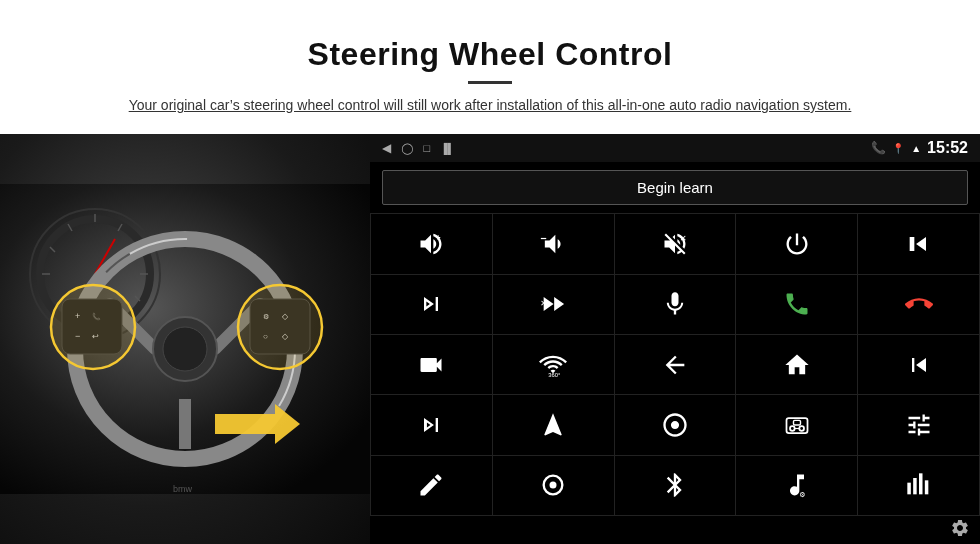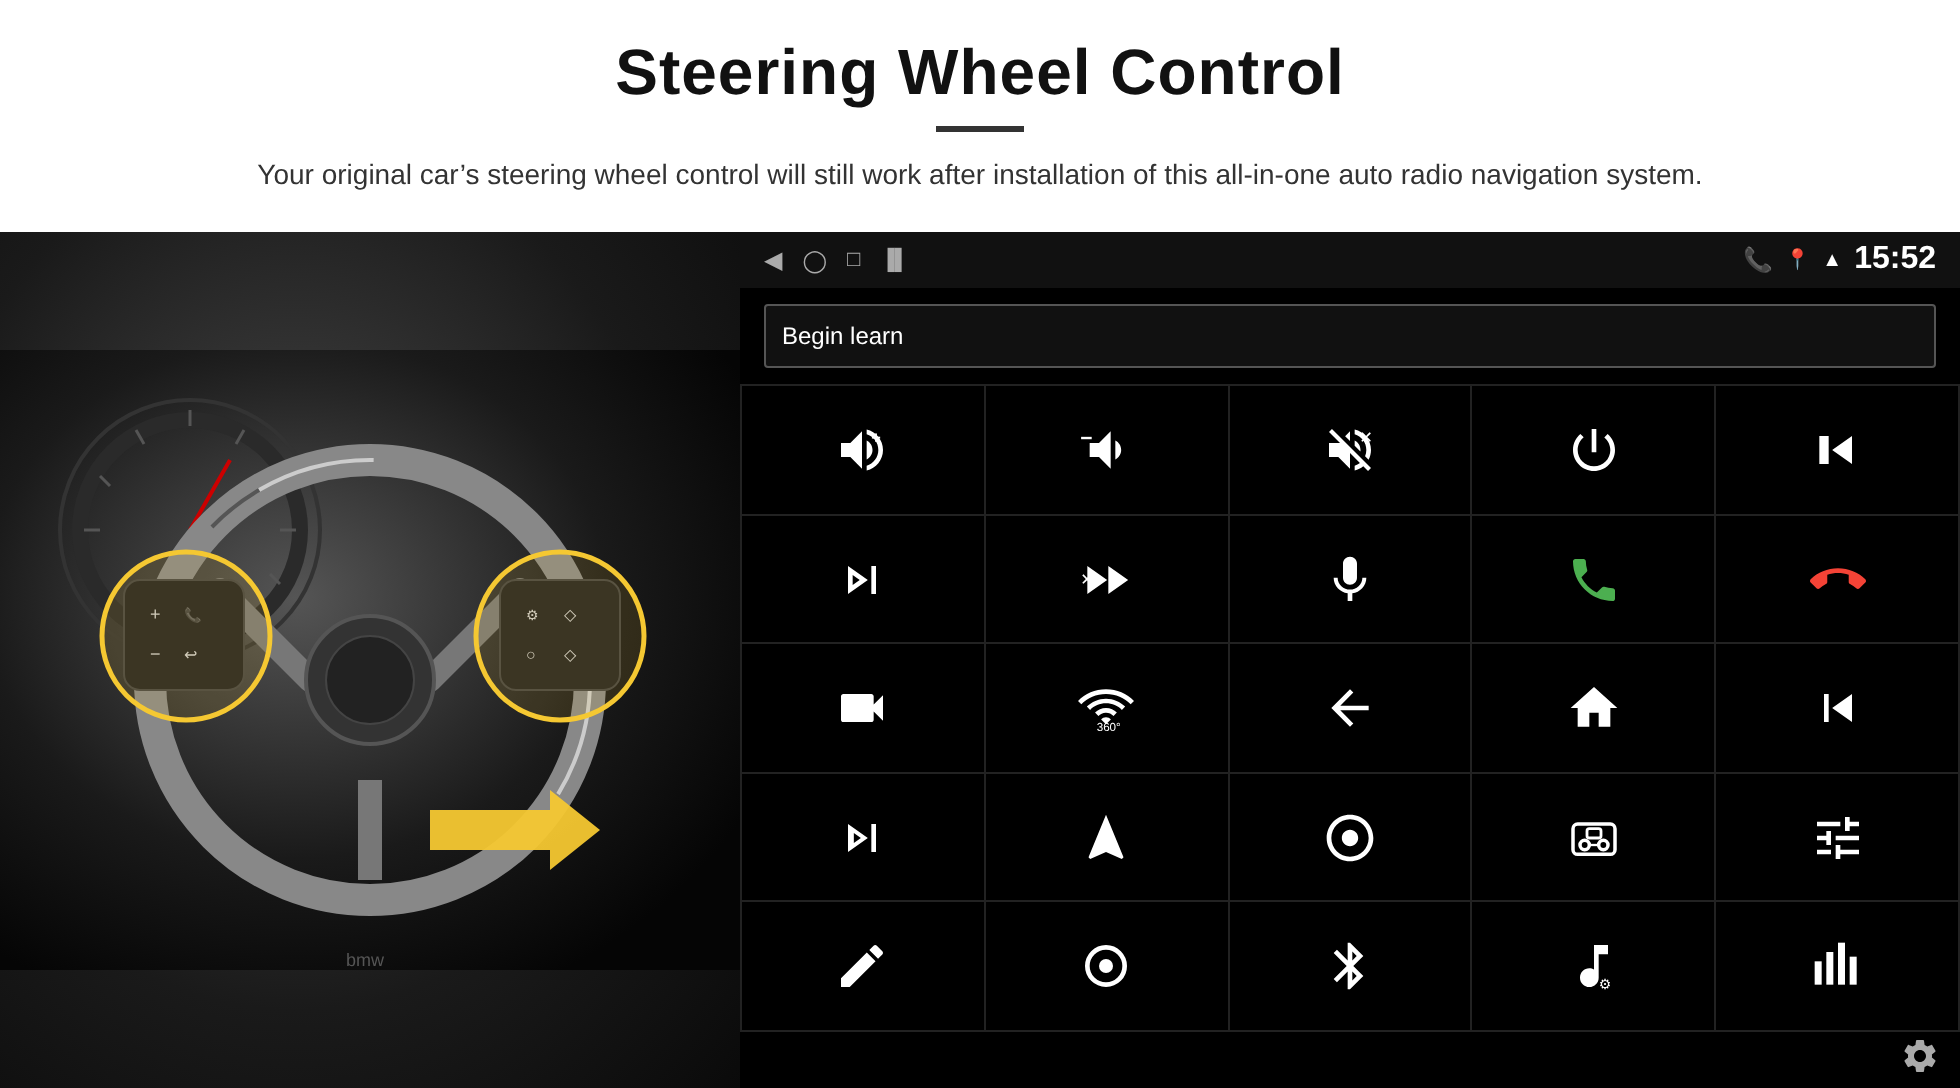--- a/index.html
+++ b/index.html
@@ -15,21 +15,21 @@
       width: 980px;
       height: 544px;
       display: flex;
       flex-direction: column;
       align-items: center;
     }
 
     .header-section {
       width: 100%;
       text-align: center;
-      padding: 18px 60px 10px;
+      padding: 36px 60px 10px;
     }
 
     .main-title {
       font-size: 32px;
       font-weight: 900;
       color: #111;
       letter-spacing: 0.5px;
     }
 
     .title-divider {
@@ -38,20 +38,21 @@
       background: #333;
       margin: 8px auto 10px;
     }
 
     .subtitle {
       font-size: 14px;
       color: #333;
       line-height: 1.6;
       max-width: 820px;
       margin: 0 auto;
+      text-decoration: underline;
     }
 
     .content-area {
       display: flex;
       width: 100%;
       flex: 1;
       margin-top: 8px;
     }
 
     
@@ -113,23 +114,23 @@
       padding: 8px 12px;
       background: #000;
       flex-shrink: 0;
     }
 
     .begin-learn-btn {
       width: 100%;
       background: #111;
       border: 1px solid #555;
       color: #fff;
-      font-size: 12px;
+      font-size: 15px;
       padding: 8px;
-      text-align: left;
+      text-align: center;
       cursor: pointer;
       border-radius: 2px;
     }
 
     
     .icon-grid {
       flex: 1;
       display: grid;
       grid-template-columns: repeat(5, 1fr);
       grid-template-rows: repeat(5, 1fr);

